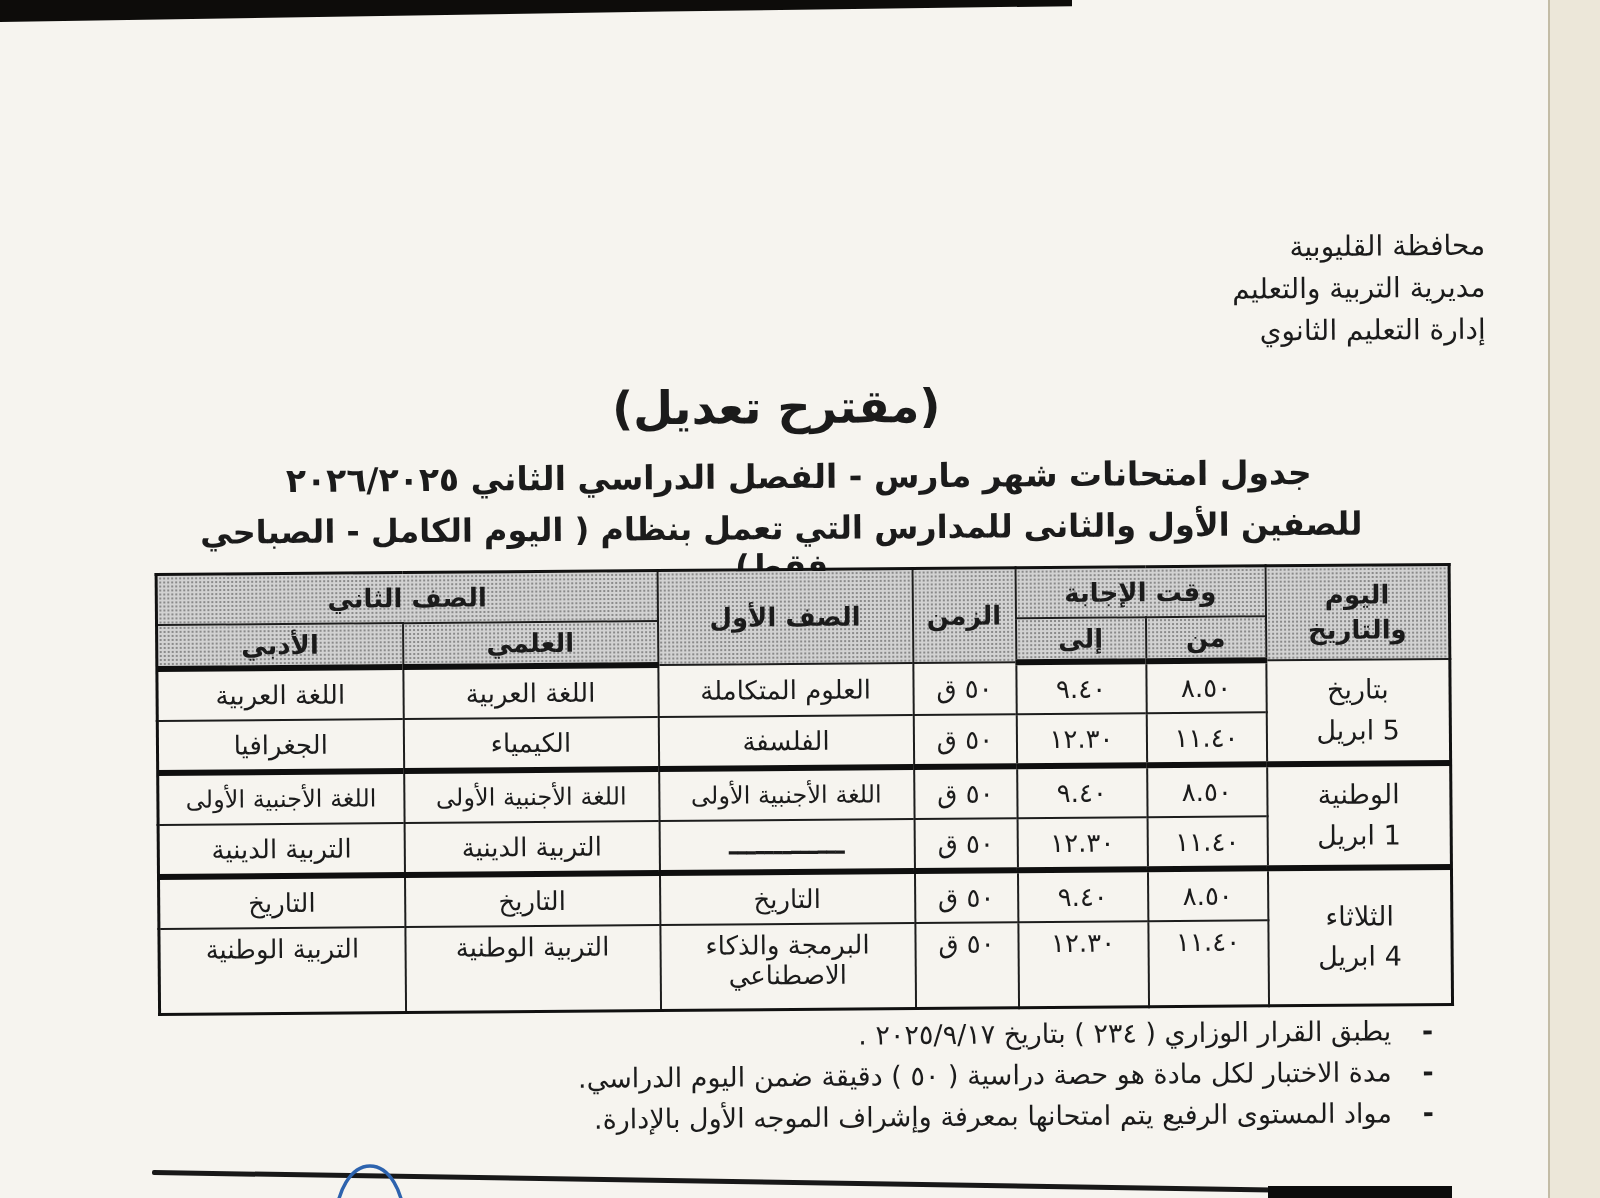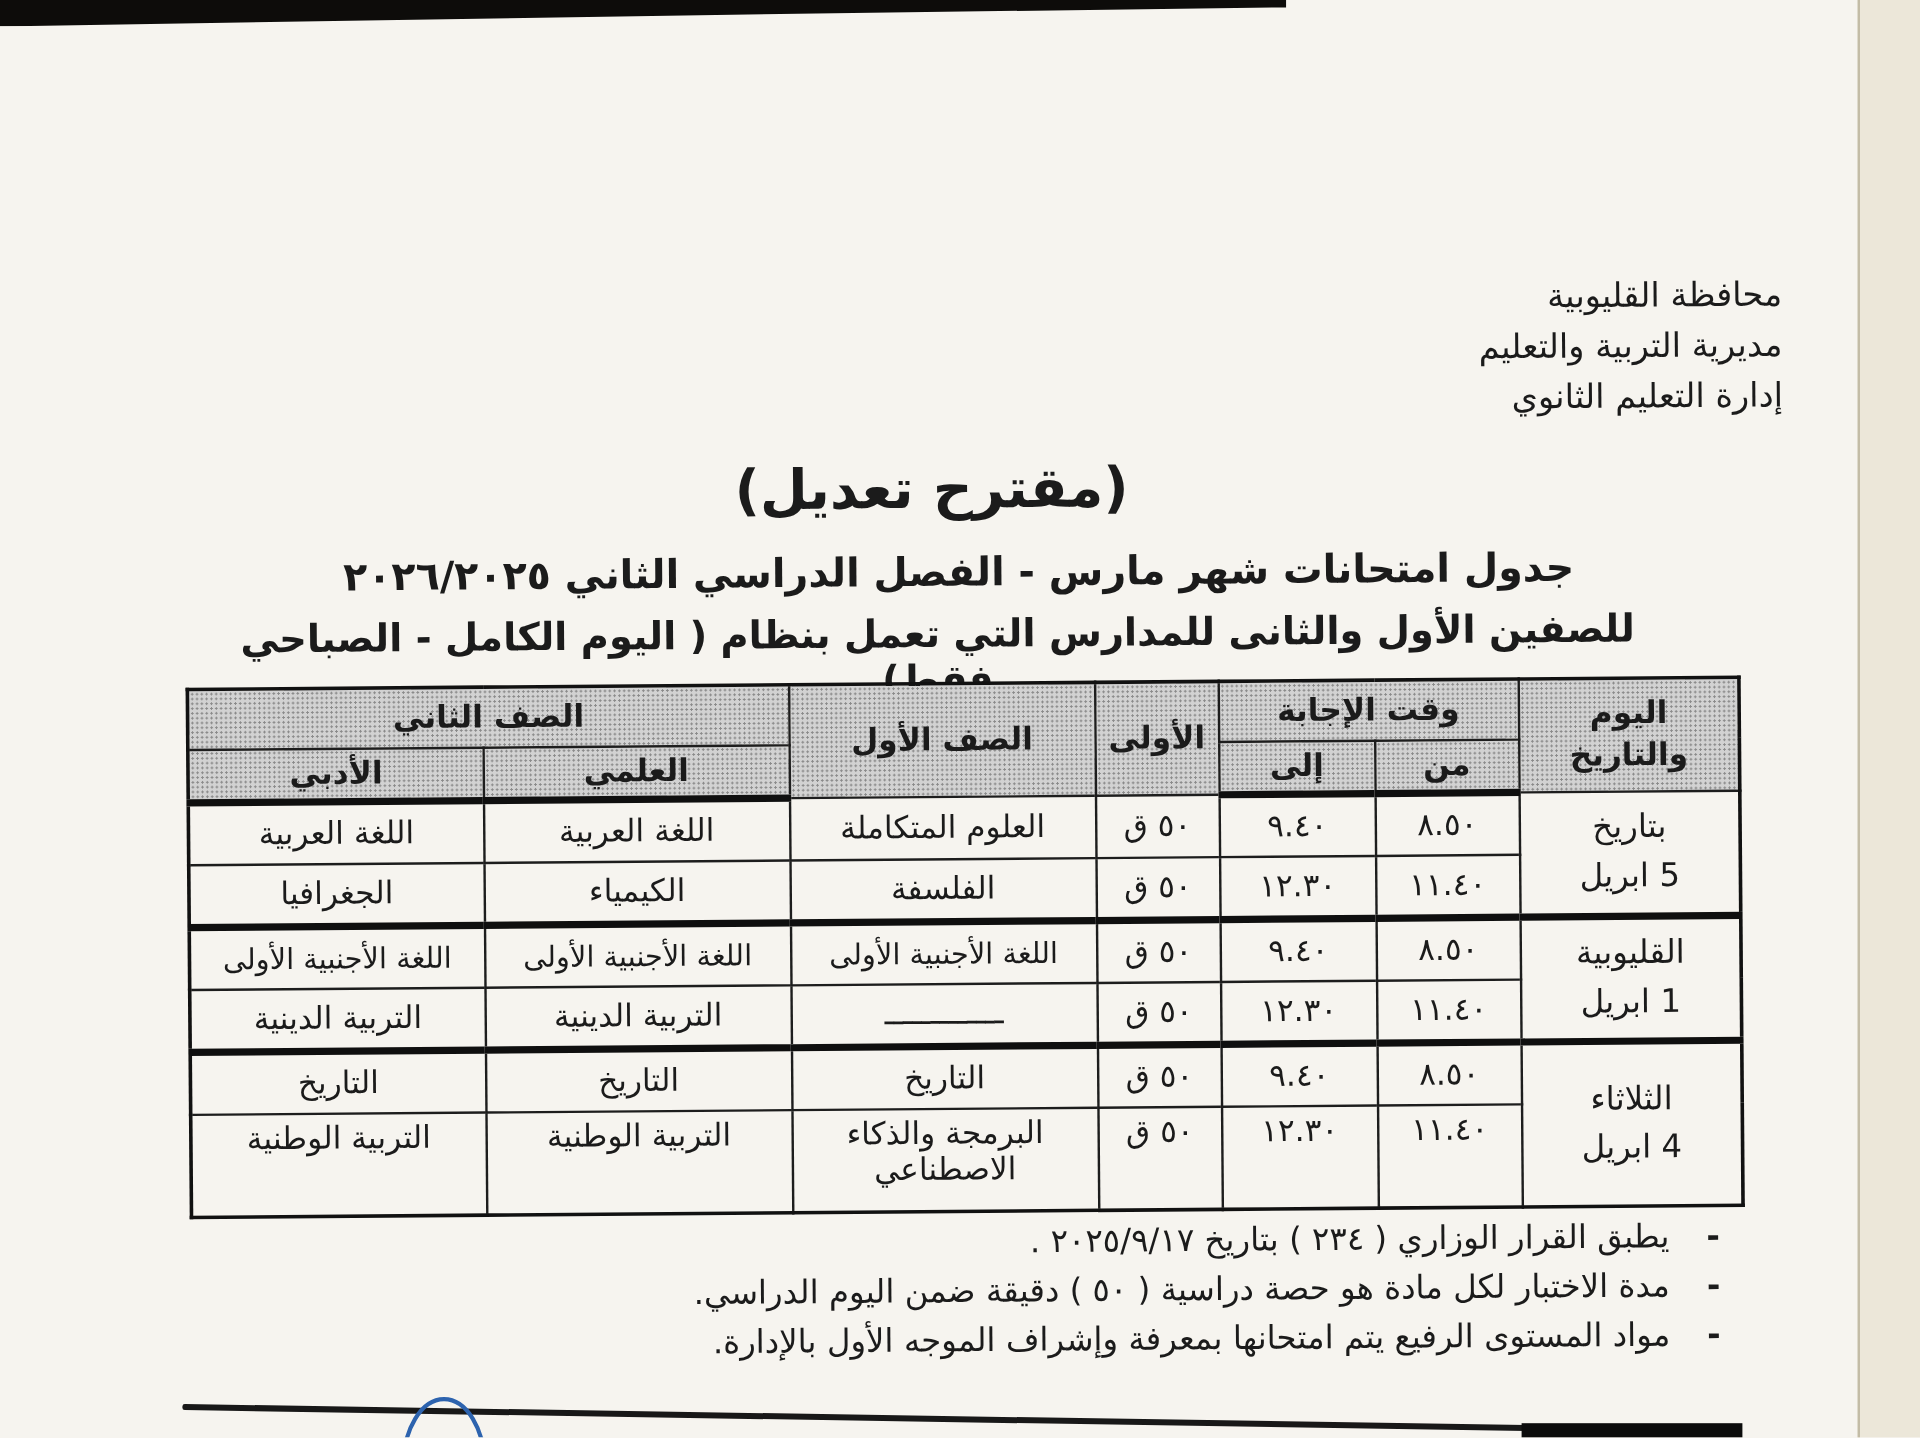--- a/index.html
+++ b/index.html
@@ -67,21 +67,21 @@
   tr.row-b th{border-bottom:6px solid #0f0f0f;}
   th.span2{border-bottom:6px solid #0f0f0f;}
   th.low{vertical-align:bottom;padding-bottom:8px;}
   th.dayhead{line-height:1.35;}
   tbody tr{height:52px;font-size:26px;}
   tbody tr.tall{height:86px;}
   tbody tr.tall td{vertical-align:top;padding-top:5px;}
   tbody tr.group-end td{border-bottom:6px solid #0f0f0f;}
   td.day-cell{font-size:27px;line-height:1.5;}
   td.day-top{vertical-align:top;padding-top:6px;}
-  .tatweel{letter-spacing:-1px;font-weight:400;}
+  .tatweel{letter-spacing:-1px;font-weight:700;}
   
   .notes{position:absolute;right:170px;top:1016px;direction:rtl;}
   .note{
     display:flex;direction:rtl;align-items:flex-start;
     font-size:27px;line-height:40px;margin-bottom:1px;white-space:nowrap;
   }
   .note .dash{width:20px;margin-left:22px;font-weight:700;}
 </style>
 </head>
 <body>
@@ -111,21 +111,21 @@
         <col style="width:255px">
         <col style="width:246px">
     </colgroup>
     <thead>
       <tr class="row-a">
         <th rowspan="2" class="span2 dayhead">
           <div>اليوم</div>
           <div>والتاريخ</div>
         </th>
         <th colspan="2">وقت الإجابة</th>
-        <th rowspan="2" class="span2 low">الأولى</th>
+        <th rowspan="2" class="span2 low">الزمن</th>
         <th rowspan="2" class="span2 low">الصف الأول</th>
         <th colspan="2">الصف الثاني</th>
       </tr>
       <tr class="row-b">
         <th>من</th>
         <th>إلى</th>
         <th>العلمي</th>
         <th>الأدبي</th>
       </tr>
     </thead>
@@ -147,21 +147,21 @@
         <td>١١.٤٠</td>
         <td>١٢.٣٠</td>
         <td>٥٠ ق</td>
         <td>الفلسفة</td>
         <td>الكيمياء</td>
         <td>الجغرافيا</td>
       </tr>
 
       <tr>
         <td rowspan="2" class="day-cell" style="border-bottom:6px solid #0f0f0f">
-          <div>القليوبية</div>
+          <div>الوطنية</div>
           <div>1 ابريل</div>
         </td>
         <td>٨.٥٠</td>
         <td>٩.٤٠</td>
         <td>٥٠ ق</td>
         <td style="font-size:24px">اللغة الأجنبية الأولى</td>
         <td style="font-size:24px">اللغة الأجنبية الأولى</td>
         <td style="font-size:24px">اللغة الأجنبية الأولى</td>
       </tr>
       <tr class="group-end">

